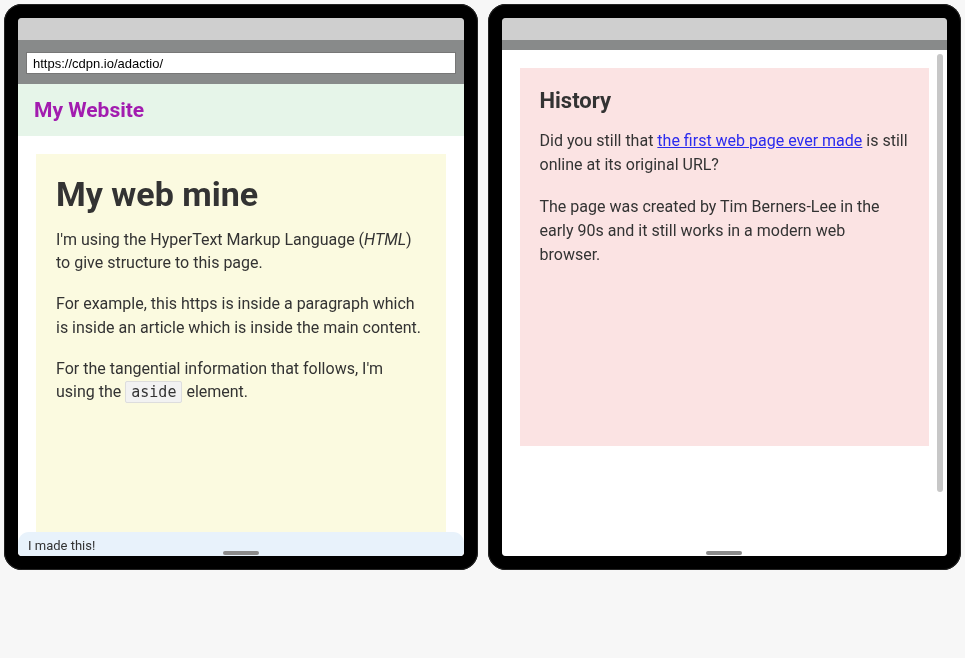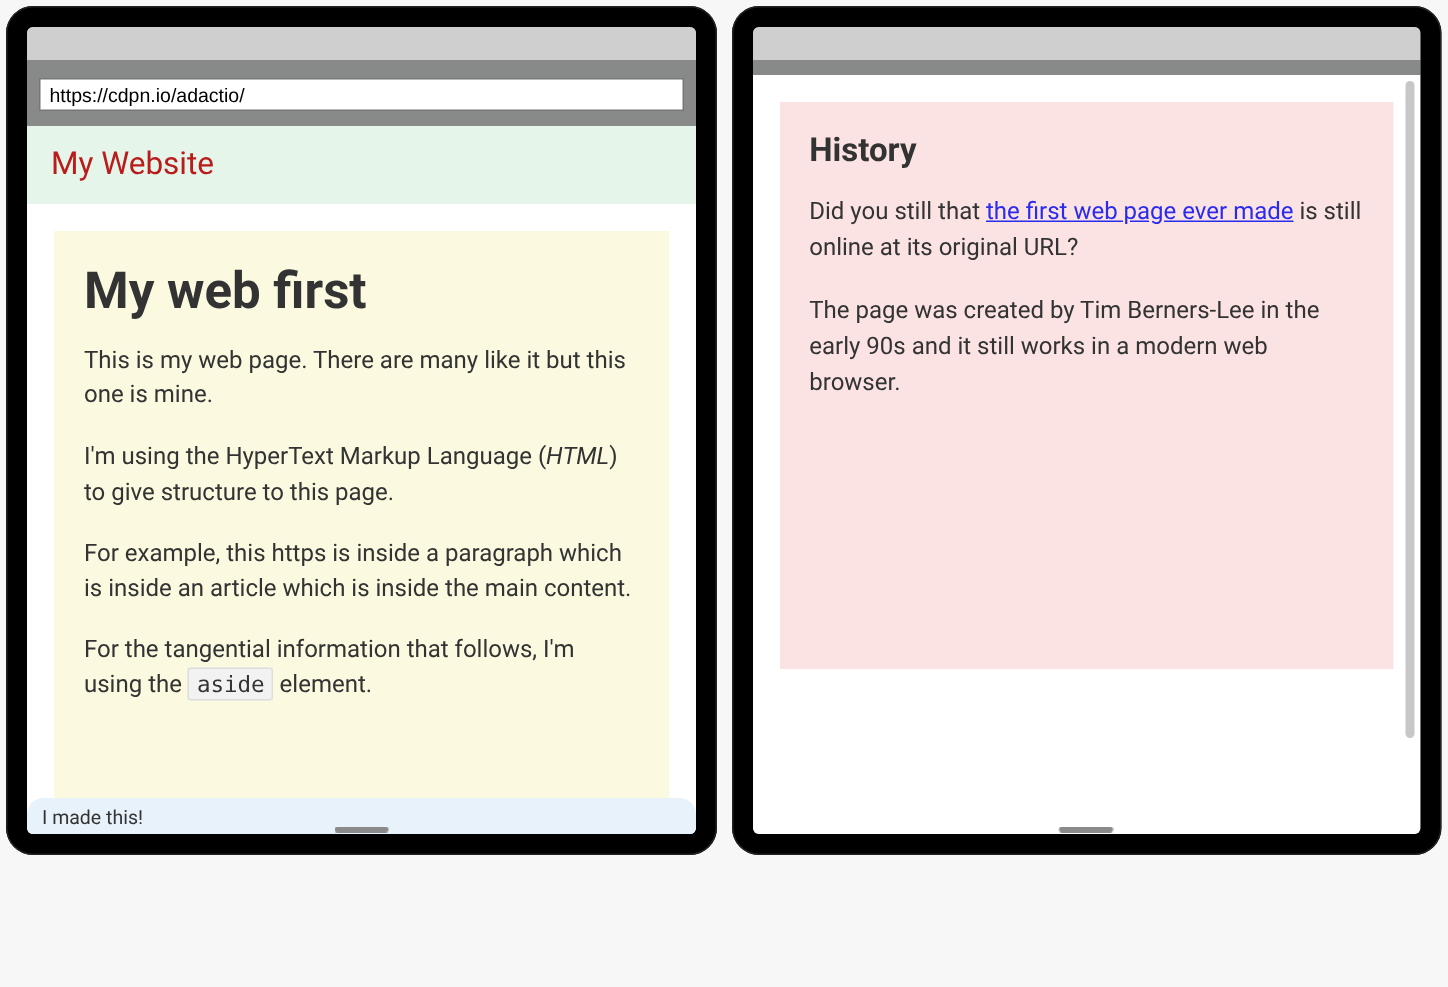--- a/index.html
+++ b/index.html
@@ -66,22 +66,22 @@
     overflow-y: auto;
   }
   
   .page-header {
     background: #e6f5e9;
     padding: 14px 16px;
   }
   .page-header h1 {
     margin: 0;
     font-size: 21px;
-    font-weight: 400;
-    color: #b91c1c;
+    font-weight: 700;
+    color: #a21caf;
   }
   .content-area {
     padding: 18px 18px 0 18px;
   }
   .article-card {
     background: #fbfae0;
     padding: 16px 20px 28px 20px;
     min-height: 378px;
   }
   .article-card h1.big {
@@ -186,22 +186,21 @@
       </div>
       <div class="viewport">
         <div class="viewport-scroll">
 
           <header class="page-header">
             <h1>My Website</h1>
           </header>
 
           <div class="content-area">
             <article class="article-card">
-              <h1 class="big">My web first</h1>
-              <p>This is my web page. There are many like it but this one is mine.</p>
+              <h1 class="big">My web mine</h1>
               <p>
                 <span>I'm using the HyperText Markup Language (</span><em>HTML</em><span>) to give structure to this page.</span>
               </p>
               <p>For example, this https is inside a paragraph which is inside an article which is inside the main content.</p>
               <p>
                 <span>For the tangential information that follows, I'm using the </span><code>aside</code><span> element.</span>
               </p>
             </article>
           </div>
 

